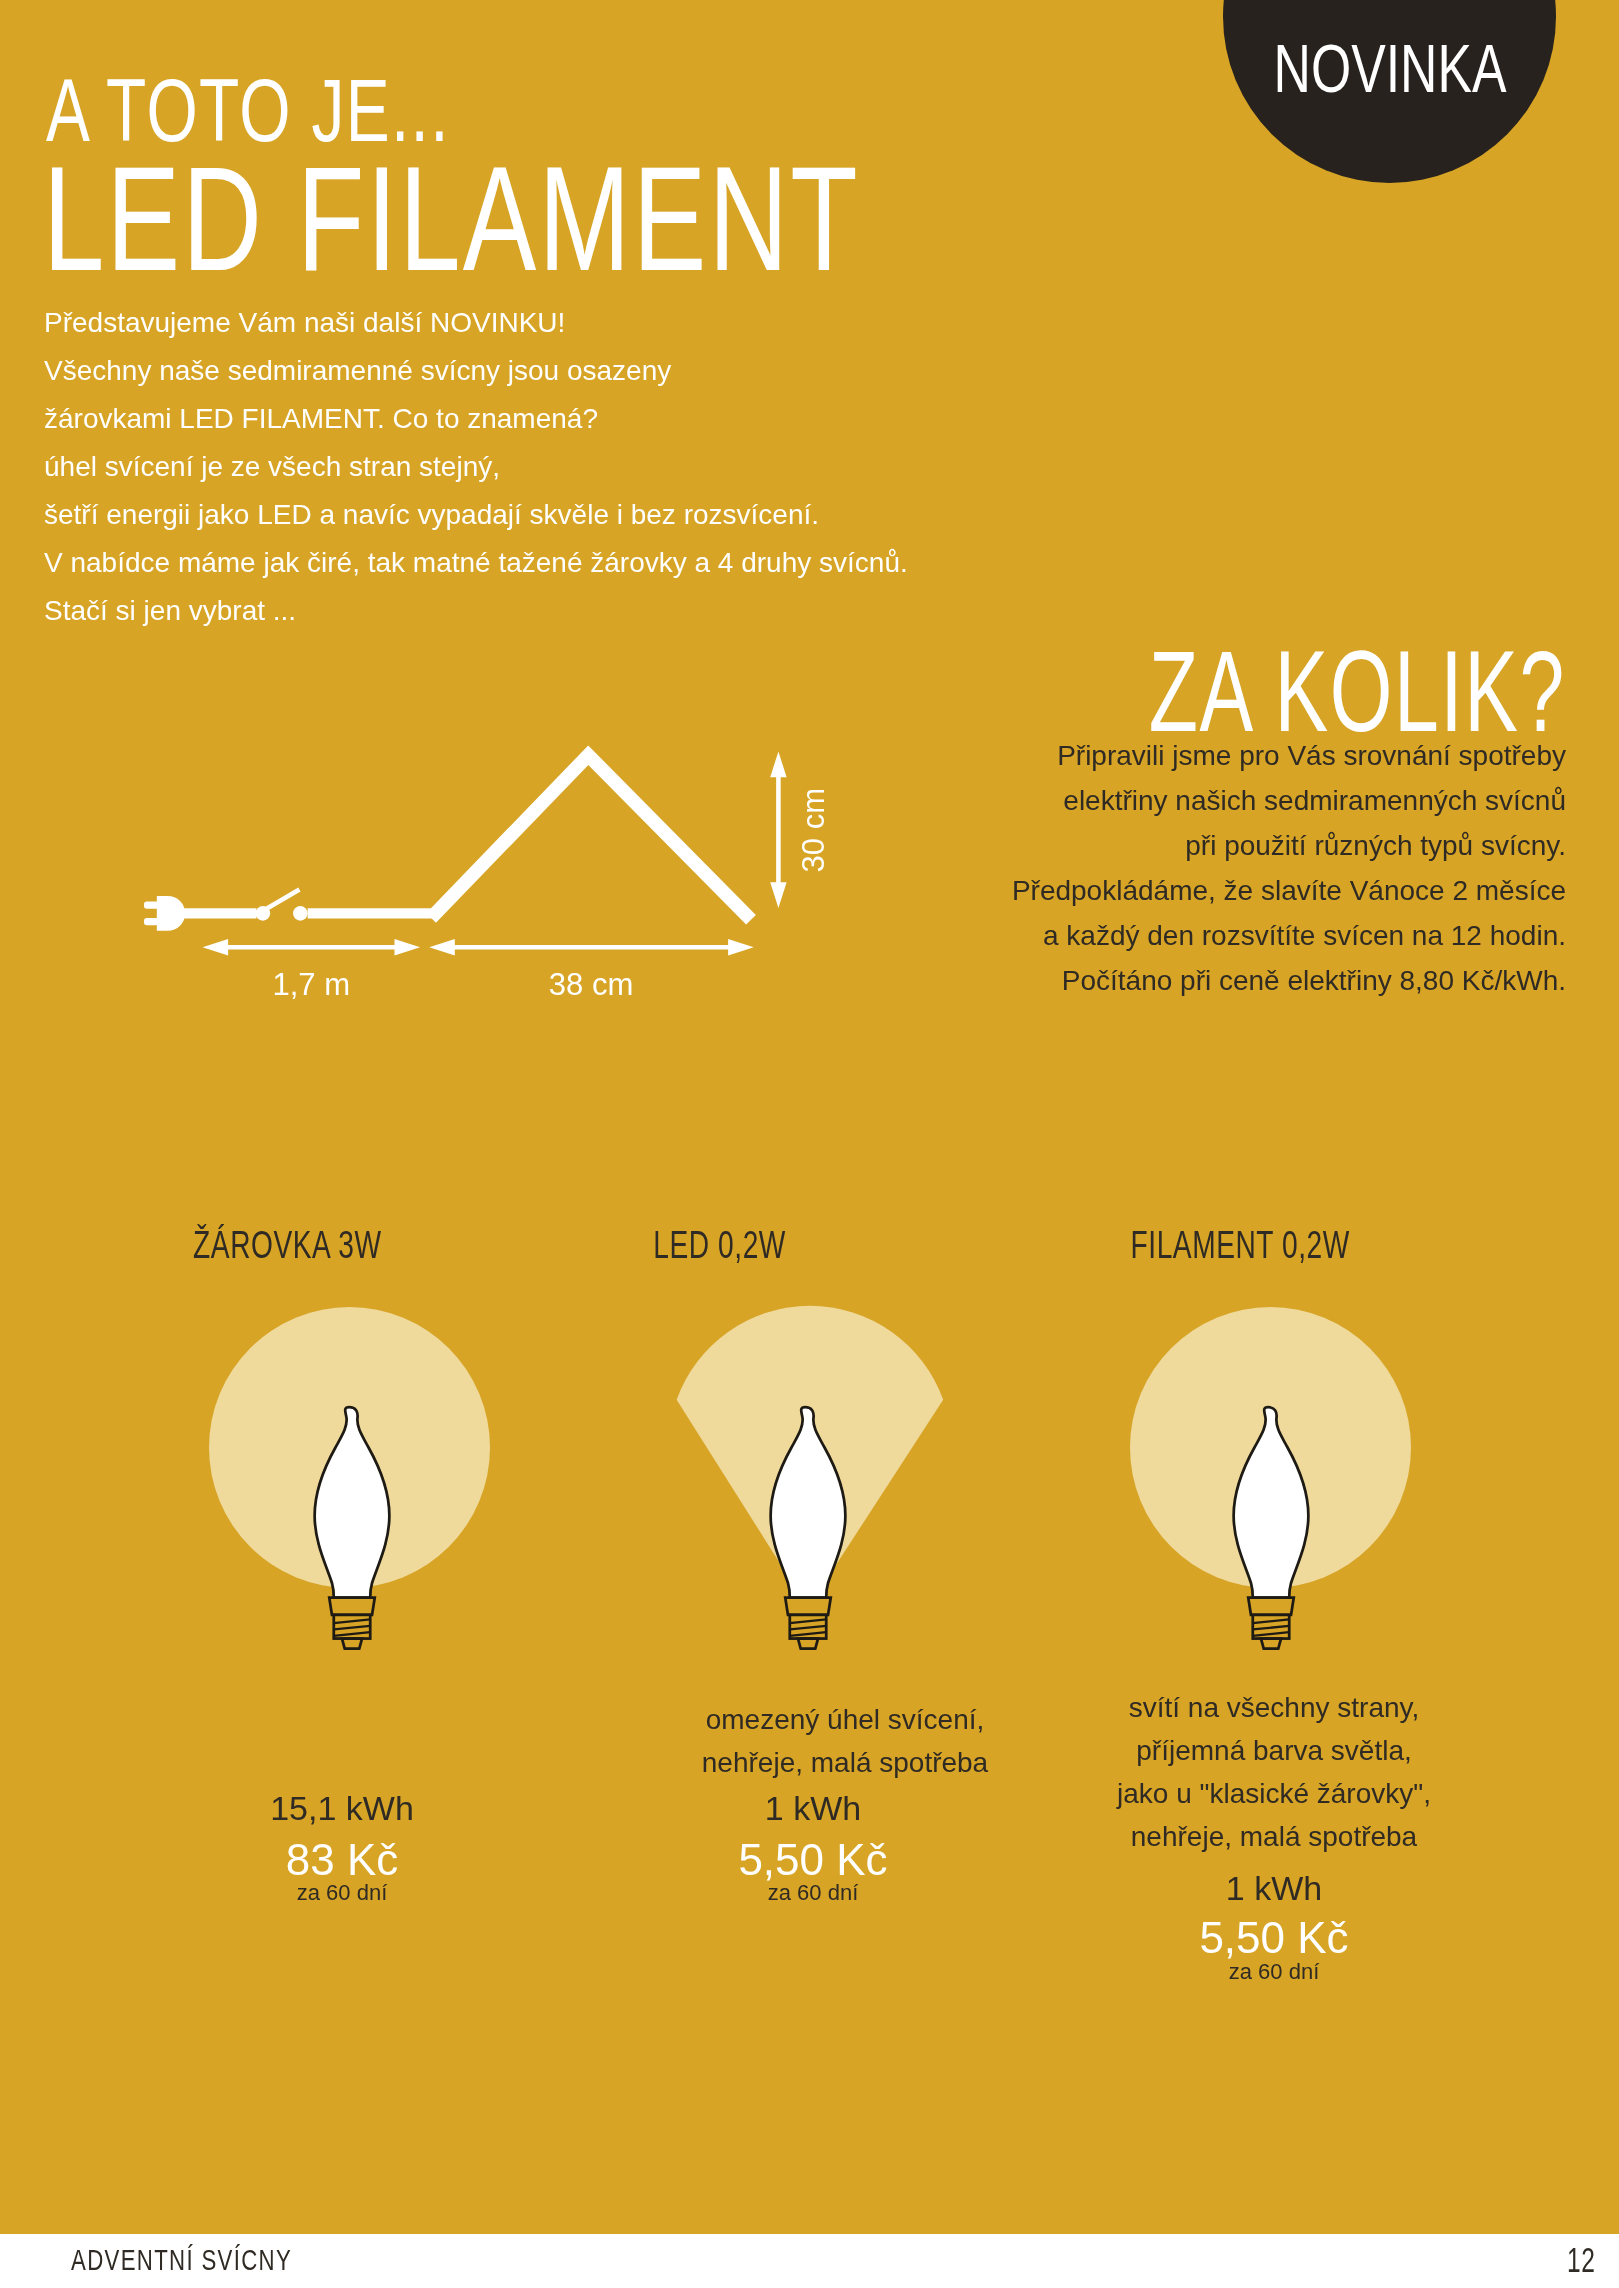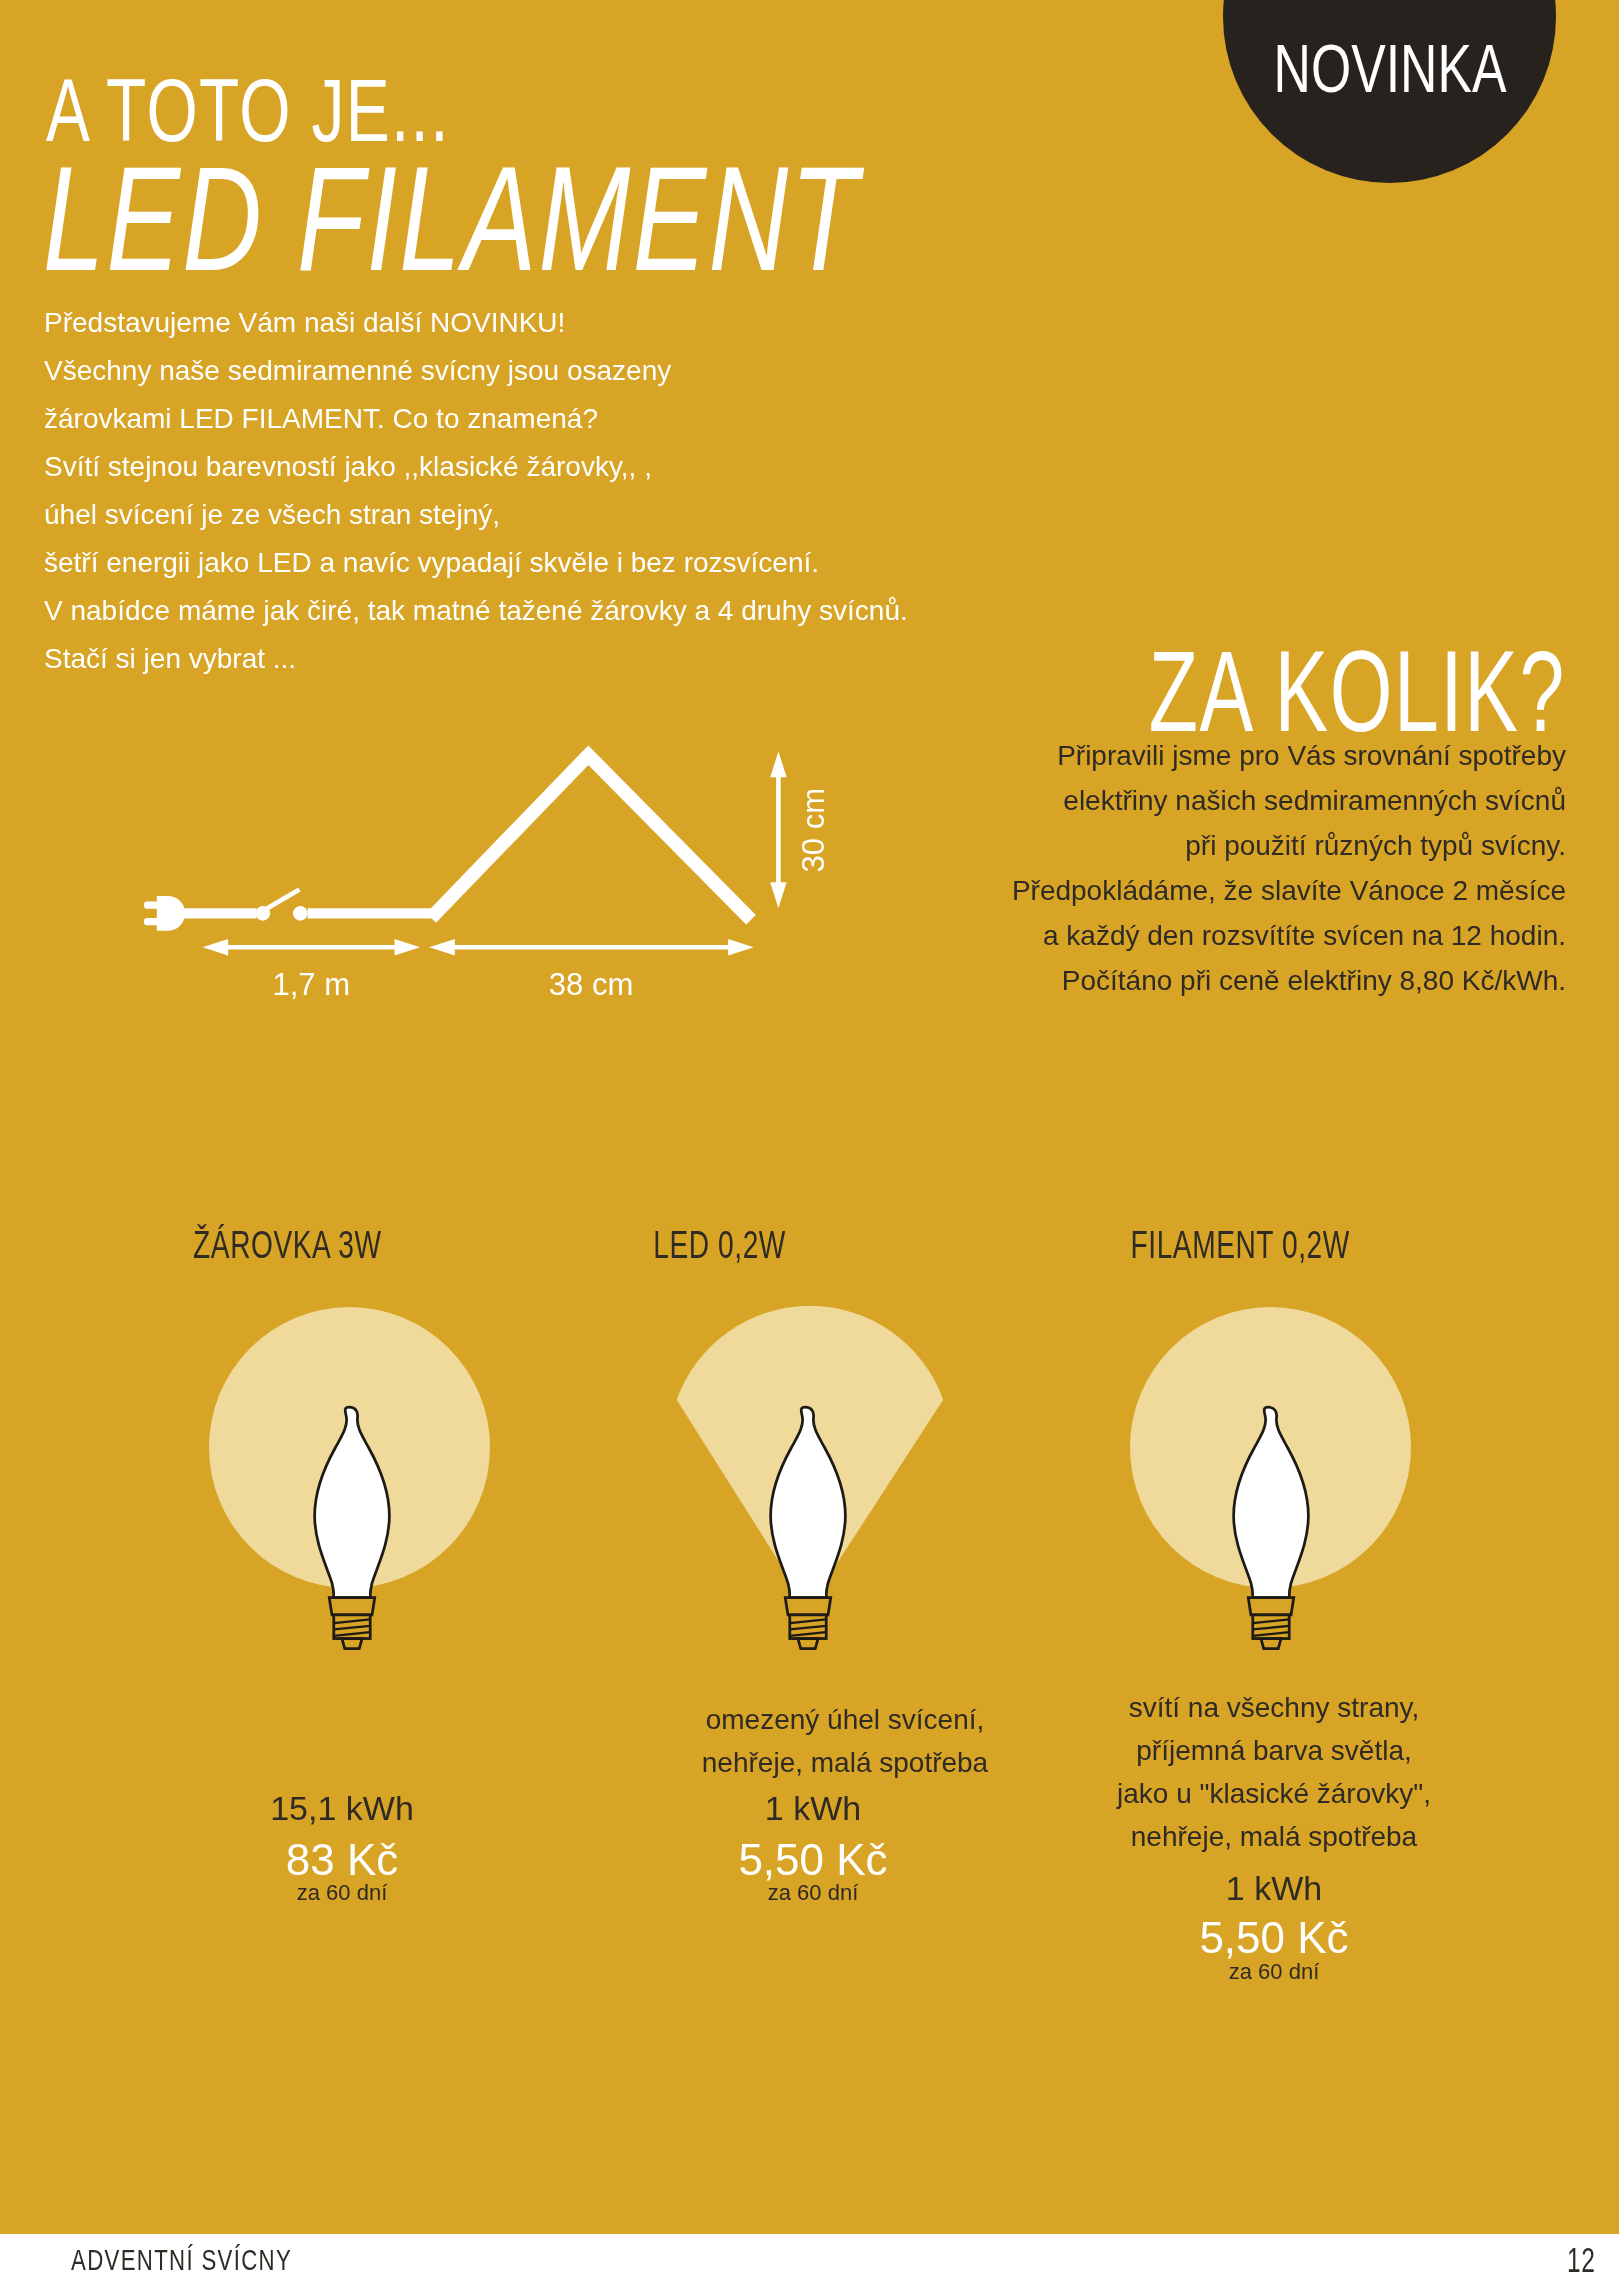--- a/index.html
+++ b/index.html
@@ -13,21 +13,21 @@
   .nowrap{white-space:nowrap;}
   
   .cond-l{display:inline-block;transform:scaleX(.74);transform-origin:left center;font-weight:400;letter-spacing:.02em;}
   .cond-c{display:inline-block;transform:scaleX(.74);transform-origin:center center;font-weight:400;letter-spacing:.02em;}
   .cond-r{display:inline-block;transform:scaleX(.70);transform-origin:right center;font-weight:400;letter-spacing:.02em;}
 
   .badge{position:absolute;left:1223px;top:-150px;width:333px;height:333px;border-radius:50%;background:var(--badge);}
   .badge-label{position:absolute;left:50%;top:218px;font-size:69px;color:#fff;white-space:nowrap;transform:translate(-50%,-50%) scaleX(.75);}
 
   .kicker{left:46px;top:66px;font-size:89px;line-height:1;color:#fff;}
-  .title{left:43px;top:144px;font-size:149px;line-height:1;color:#fff;font-style:italic;}
+  .title{left:43px;top:144px;font-size:149px;line-height:1;color:#fff;}
 
   .intro{left:44px;top:299px;font-size:28px;line-height:48px;color:#fff;}
 
   .zk-title{right:53px;top:634px;font-size:115px;line-height:1;color:#fff;text-align:right;}
   .zk-text{right:53px;top:733px;font-size:28px;line-height:45px;color:var(--ink);text-align:right;}
 
   .col-header{top:1224px;width:365px;font-size:38px;color:var(--ink);}
   .glow-circle{width:281px;height:281px;border-radius:50%;background:var(--beige);top:1307px;}
 
   .desc{width:420px;text-align:center;font-size:28px;line-height:43px;color:var(--ink);}
@@ -60,21 +60,20 @@
     <span class="cond-l">A TOTO JE...</span>
   </div>
   <div class="abs title nowrap">
     <span class="cond-l">LED FILAMENT</span>
   </div>
 
   <div class="abs intro">
     <div class="nowrap">Představujeme Vám naši další NOVINKU!</div>
     <div class="nowrap">Všechny naše sedmiramenné svícny jsou osazeny</div>
     <div class="nowrap">žárovkami LED FILAMENT. Co to znamená?</div>
-    <div class="nowrap">Svítí stejnou barevností jako ,,klasické žárovky,, ,</div>
     <div class="nowrap">úhel svícení je ze všech stran stejný,</div>
     <div class="nowrap">šetří energii jako LED a navíc vypadají skvěle i bez rozsvícení.</div>
     <div class="nowrap">V nabídce máme jak čiré, tak matné tažené žárovky a 4 druhy svícnů.</div>
     <div class="nowrap">Stačí si jen vybrat ...</div>
   </div>
 
   <div class="abs zk-title nowrap">
     <span class="cond-r">ZA KOLIK?</span>
   </div>
   <div class="abs zk-text">

